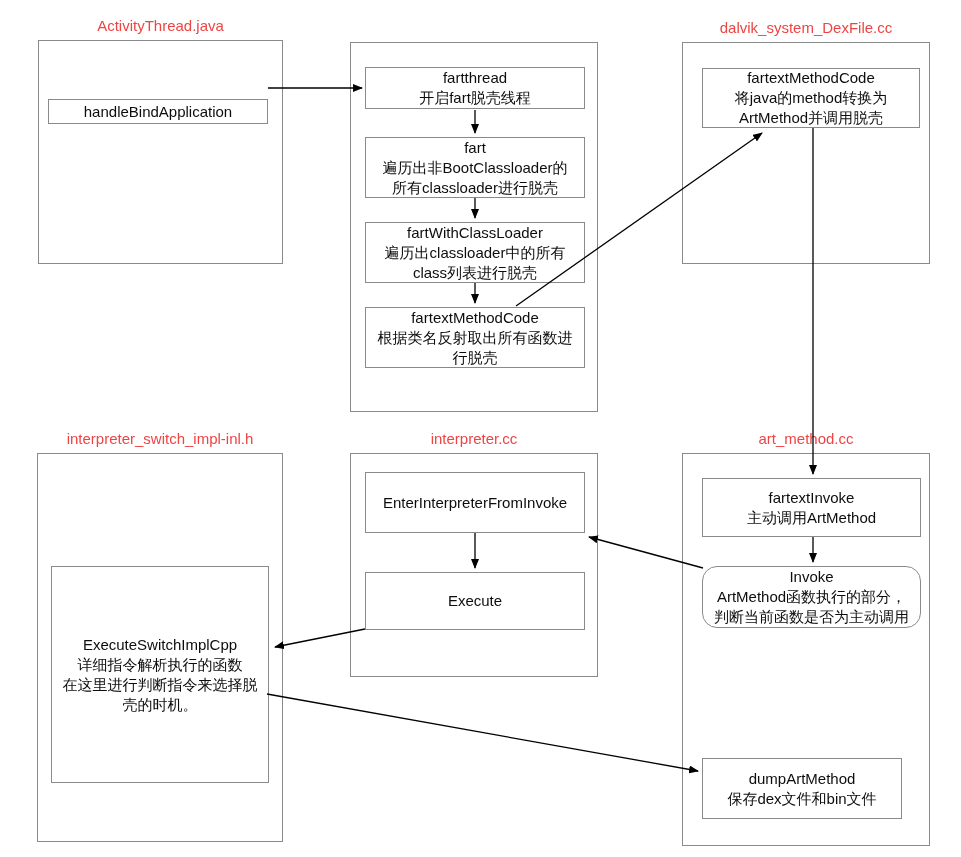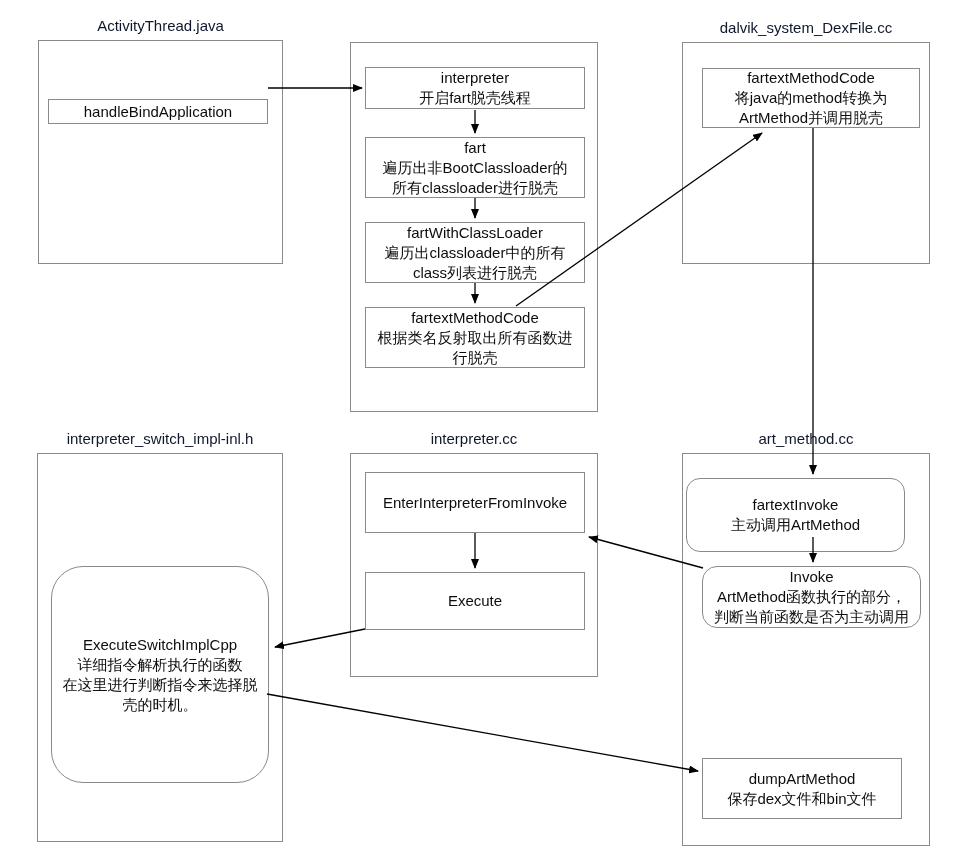--- a/index.html
+++ b/index.html
@@ -16,21 +16,21 @@
     border: 1px solid #8a8a8a;
     background: #ffffff;
     box-sizing: border-box;
   }
   .title {
     position: absolute;
     height: 20px;
     line-height: 20px;
     text-align: center;
     font-size: 15px;
-    color: #0f172a;
+    color: #ef4444;
     white-space: nowrap;
   }
   .node {
     position: absolute;
     border: 1px solid #8a8a8a;
     background: #ffffff;
     box-sizing: border-box;
     display: flex;
     align-items: center;
     justify-content: center;
@@ -61,41 +61,41 @@
   <div class="title" style="left:682px; top:429px; width:248px;">art_method.cc</div>
 
   <div class="container" style="left:38px;  top:40px;  width:245px; height:224px;"></div>
   <div class="container" style="left:350px; top:42px;  width:248px; height:370px;"></div>
   <div class="container" style="left:682px; top:42px;  width:248px; height:222px;"></div>
   <div class="container" style="left:37px;  top:453px; width:246px; height:389px;"></div>
   <div class="container" style="left:350px; top:453px; width:248px; height:224px;"></div>
   <div class="container" style="left:682px; top:453px; width:248px; height:393px;"></div>
 
   <div class="node" style="left:48px;  top:67px;  width:220px; height:25px;margin-top:32px;">handleBindApplication</div>
-  <div class="node" style="left:365px; top:67px;  width:220px; height:42px;">interpreter
+  <div class="node" style="left:365px; top:67px;  width:220px; height:42px;">fartthread
 开启fart脱壳线程</div>
   <div class="node" style="left:365px; top:137px; width:220px; height:61px;">fart
 遍历出非BootClassloader的
 所有classloader进行脱壳</div>
   <div class="node" style="left:365px; top:222px; width:220px; height:61px;">fartWithClassLoader
 遍历出classloader中的所有
 class列表进行脱壳</div>
   <div class="node" style="left:365px; top:307px; width:220px; height:61px;">fartextMethodCode
 根据类名反射取出所有函数进
 行脱壳</div>
   <div class="node" style="left:702px; top:68px;  width:218px; height:60px;">fartextMethodCode
 将java的method转换为
 ArtMethod并调用脱壳</div>
-  <div class="node" style="left:51px;  top:566px; width:218px; height:217px;border-radius:32px;">ExecuteSwitchImplCpp
+  <div class="node" style="left:51px;  top:566px; width:218px; height:217px;">ExecuteSwitchImplCpp
 详细指令解析执行的函数
 在这里进行判断指令来选择脱
 壳的时机。</div>
   <div class="node" style="left:365px; top:472px; width:220px; height:61px;">EnterInterpreterFromInvoke</div>
   <div class="node" style="left:365px; top:572px; width:220px; height:58px;">Execute</div>
-  <div class="node" style="left:686px; top:478px; width:219px; height:74px;border-radius:14px;">fartextInvoke
+  <div class="node" style="left:702px; top:478px; width:219px; height:59px;">fartextInvoke
 主动调用ArtMethod</div>
   <div class="node" style="left:702px; top:566px; width:219px; height:62px;border-radius:15px;">Invoke
 ArtMethod函数执行的部分，
 判断当前函数是否为主动调用</div>
   <div class="node" style="left:702px; top:758px; width:200px; height:61px;">dumpArtMethod
 保存dex文件和bin文件</div>
 
   <svg id="edges" xmlns="http://www.w3.org/2000/svg" viewBox="0 0 961 857">
     <defs>
       <marker id="arrowhead" markerWidth="10" markerHeight="8" refX="9" refY="4" orient="auto" markerUnits="userSpaceOnUse">

